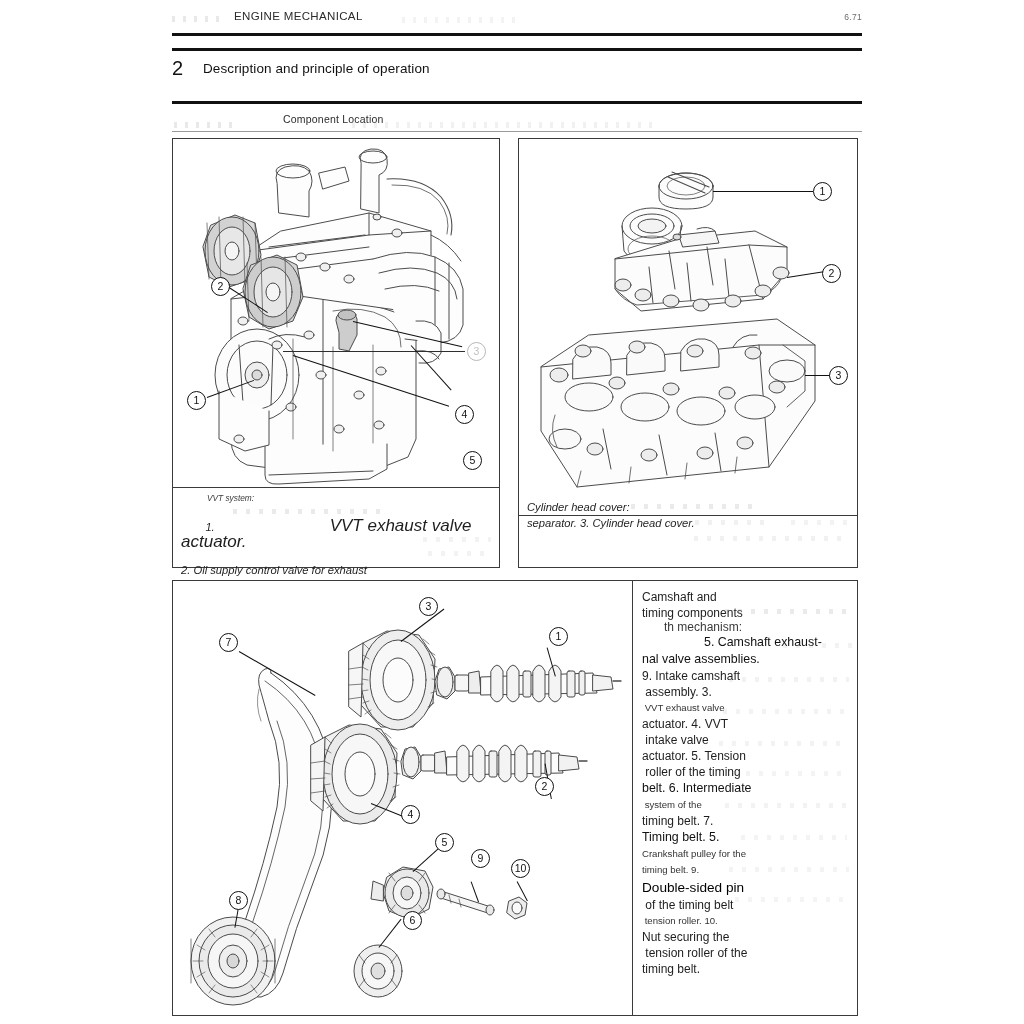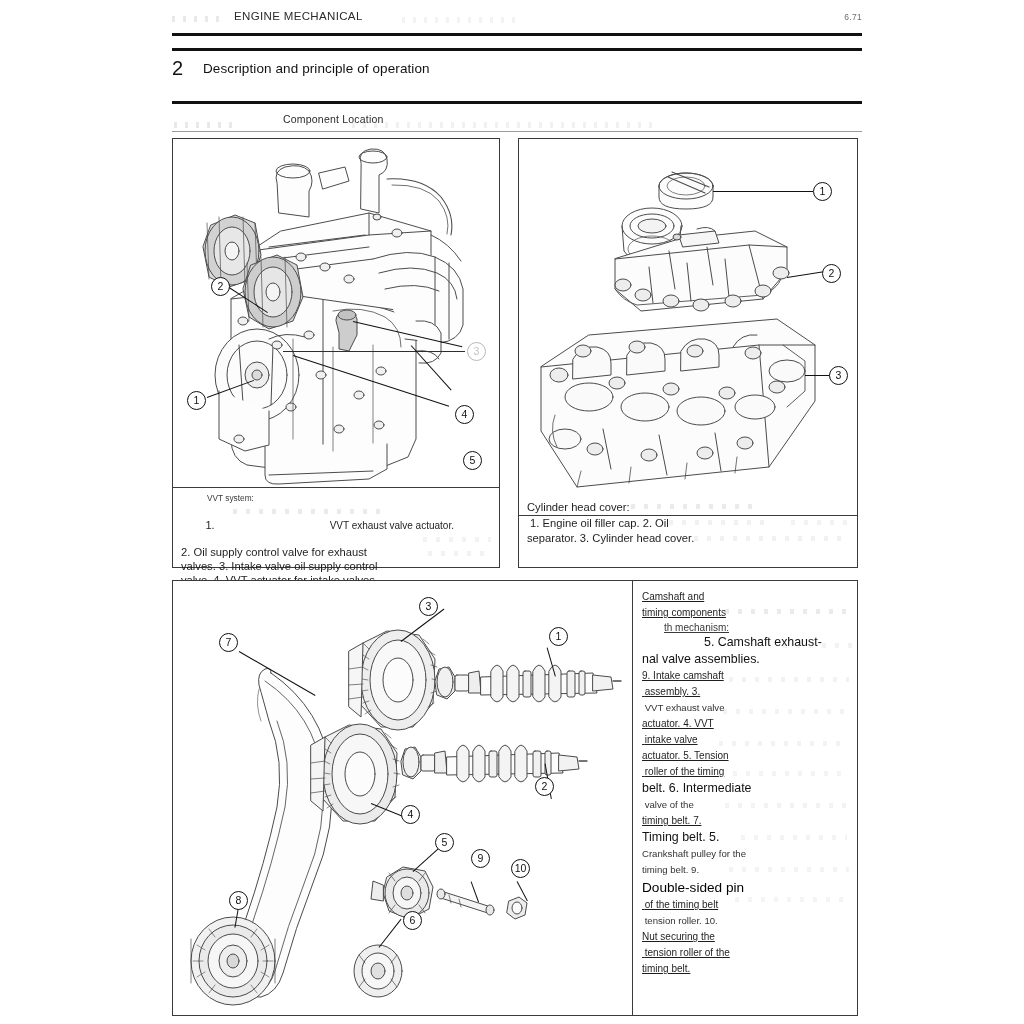--- a/index.html
+++ b/index.html
@@ -119,29 +119,30 @@
     background: #3a3a3a;
   }
   .caption {
     position: absolute;
     left: 0; right: 0;
     padding: 5px 8px 4px 8px;
     box-sizing: border-box;
     font-size: 10.5px;
     line-height: 13.6px;
     color: #1e1e1e;
+    font-style: italic;
   }
   .cap-line { white-space: pre-wrap; }
 
   
   #cap-vvt { top: 348px; height: 82px; }
   #cap-vvt .l0 { padding-left: 26px; font-size: 8.3px; color:#3a3a3a; }
   #cap-vvt .l1 { font-size: 11px; }
   #cap-vvt .l1 .num { }
-  #cap-vvt .l1 .big { font-size: 10px; padding-left: 115px; }
+  #cap-vvt .l1 .big { font-size: 17px; padding-left: 115px; }
   #cap-vvt .l2, #cap-vvt .l3, #cap-vvt .l4 { font-size: 11.2px; }
   #cap-vvt .l5 { font-size: 9.4px; color:#333; }
 
   #cap-head { top: 356px; height: 54px; }
   #cap-head .hl { font-size: 11.2px; line-height: 15.5px; }
 
   
   .panel-split {
     position: absolute;
     top: 0; bottom: 0;
@@ -151,24 +152,24 @@
   #timing-text {
     position: absolute;
     top: 0; bottom: 0;
     right: 0;
     box-sizing: border-box;
     padding: 8px 8px 8px 9px;
     overflow: hidden;
   }
   #timing-text .tl { white-space: pre-wrap; display: block; }
   .t-s  { font-size: 9.6px;  line-height: 16px; color:#333; }
-  .t-m  { font-size: 10px; line-height: 16px; color:#1e1e1e;text-decoration:underline; }
+  .t-m  { font-size: 12px; line-height: 16px; color:#1e1e1e; }
   .t-l  { font-size: 12.4px; line-height: 17px; color:#111; }
   .t-xl { font-size: 13.6px; line-height: 19px; color:#000; }
-  .t-tiny { font-size: 10px; line-height: 13px; color:#3a3a3a; padding-left: 22px; text-decoration: underline; }
+  .t-tiny { font-size: 12px; line-height: 13px; color:#3a3a3a; padding-left: 22px; }
   .t-indent { padding-left: 62px; }
 
   
   .ghost-row {
     position: absolute;
     height: 5px;
     background: repeating-linear-gradient(to right,
       rgba(130,130,130,.33) 0px, rgba(130,130,130,.33) 4px,
       rgba(255,255,255,0) 4px, rgba(255,255,255,0) 13px);
     opacity: .5;
@@ -443,21 +444,20 @@
       <div class="leader" style="left:268px; top:138px; width:42px; transform:rotate(-9deg);"></div>
       <div class="callout" style="left:303px; top:125px;">2</div>
 
       <div class="leader" style="left:286px; top:236px; width:36px;"></div>
       <div class="callout" style="left:310px; top:227px;">3</div>
     </div>
 
     <div class="caption-sep" style="top:376px;"></div>
     <div class="caption" id="cap-head">
       <div class="cap-line hl">Cylinder head cover:</div>
-      <div class="cap-line hl"> 1. Engine oil filler cap. 2. Oil</div>
       <div class="cap-line hl">separator. 3. Cylinder head cover.</div>
       <div class="ghost-row" style="left:112px; top:9px; width:126px;"></div>
       <div class="ghost-row" style="left:150px; top:25px; width:100px; opacity:.34;"></div>
       <div class="ghost-row" style="left:272px; top:25px; width:56px; opacity:.3;"></div>
       <div class="ghost-row" style="left:175px; top:41px; width:150px; opacity:.34;"></div>
     </div>
   </div>
 
   <div class="panel" id="panel-timing">
 
@@ -626,21 +626,21 @@
         <div class="tl t-l t-indent">5. Camshaft exhaust-</div>
         <div class="tl t-l">nal valve assemblies.</div>
         <div class="tl t-m">9. Intake camshaft</div>
         <div class="tl t-m"> assembly. 3.</div>
         <div class="tl t-s"> VVT exhaust valve</div>
         <div class="tl t-m">actuator. 4. VVT</div>
         <div class="tl t-m"> intake valve</div>
         <div class="tl t-m">actuator. 5. Tension</div>
         <div class="tl t-m"> roller of the timing</div>
         <div class="tl t-l">belt. 6. Intermediate</div>
-        <div class="tl t-s"> valve of the</div>
+        <div class="tl t-s"> system of the</div>
         <div class="tl t-m">timing belt. 7.</div>
         <div class="tl t-l">Timing belt. 5.</div>
         <div class="tl t-s">Crankshaft pulley for the</div>
         <div class="tl t-s">timing belt. 9.</div>
         <div class="tl t-xl">Double-sided pin</div>
         <div class="tl t-m"> of the timing belt</div>
         <div class="tl t-s"> tension roller. 10.</div>
         <div class="tl t-m">Nut securing the</div>
         <div class="tl t-m"> tension roller of the</div>
         <div class="tl t-m">timing belt.</div>

